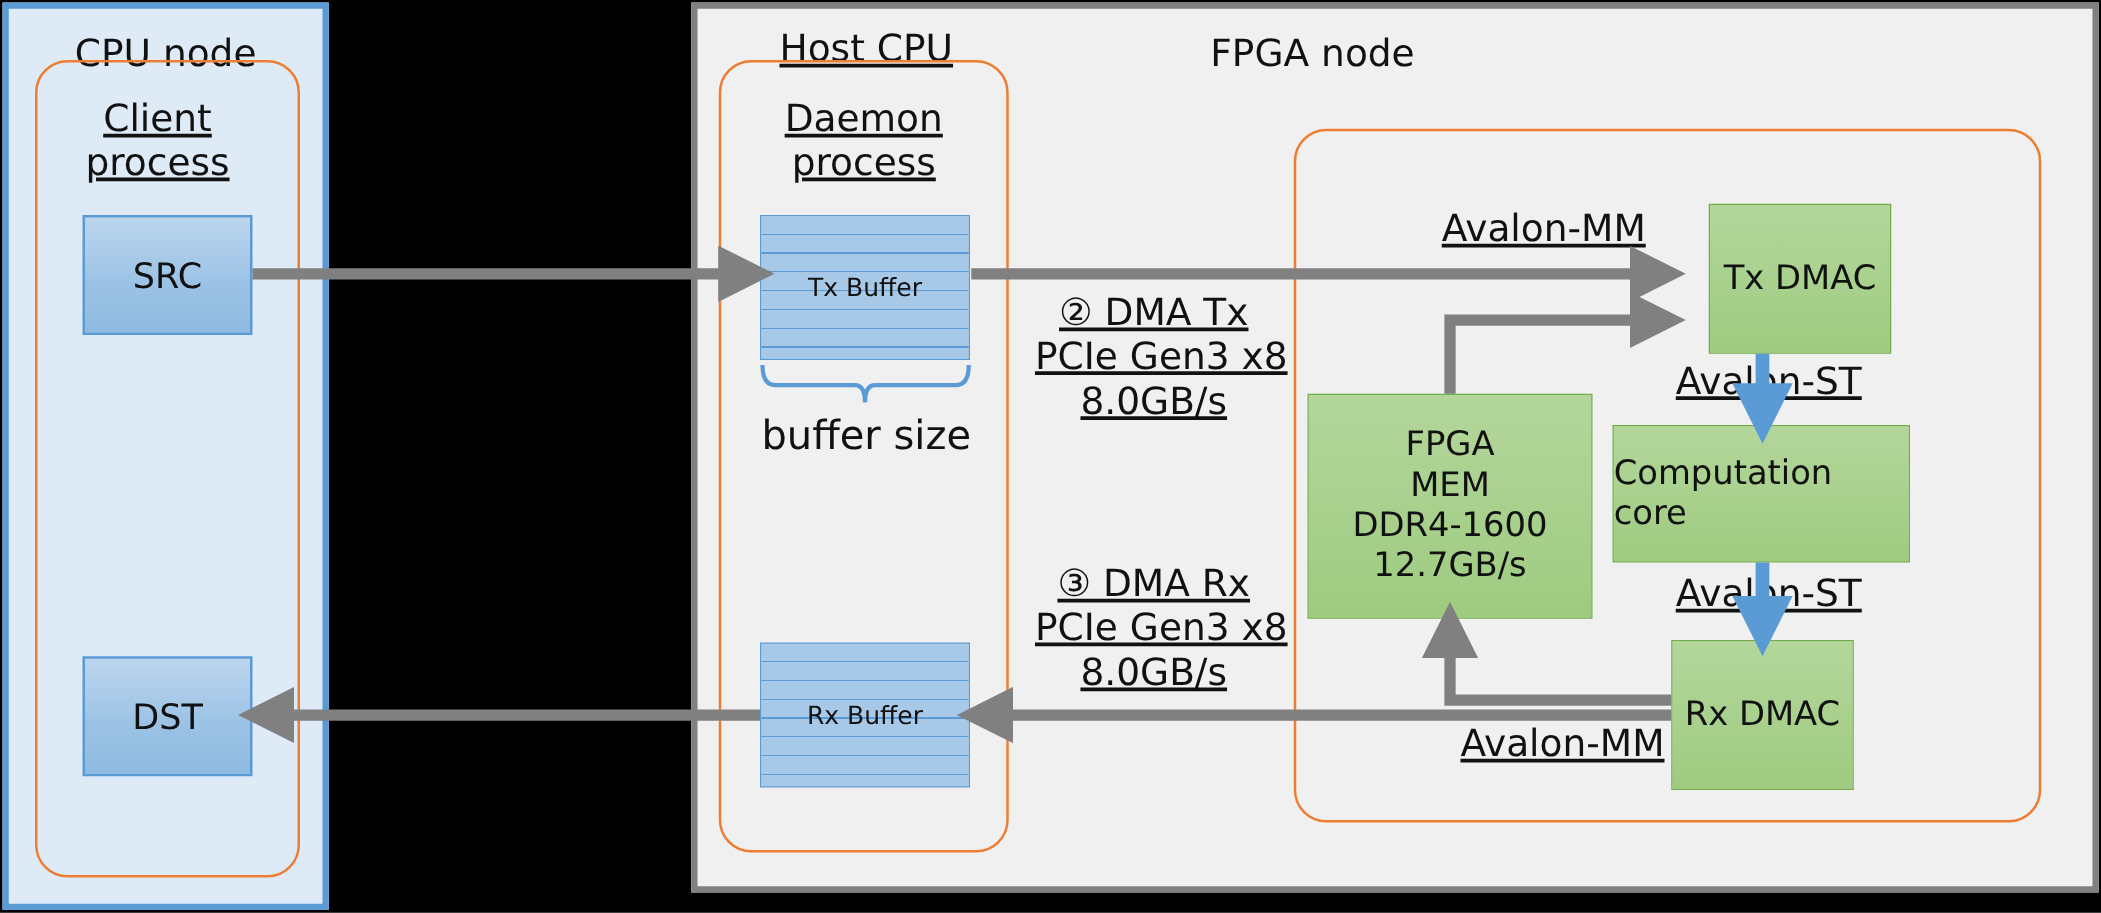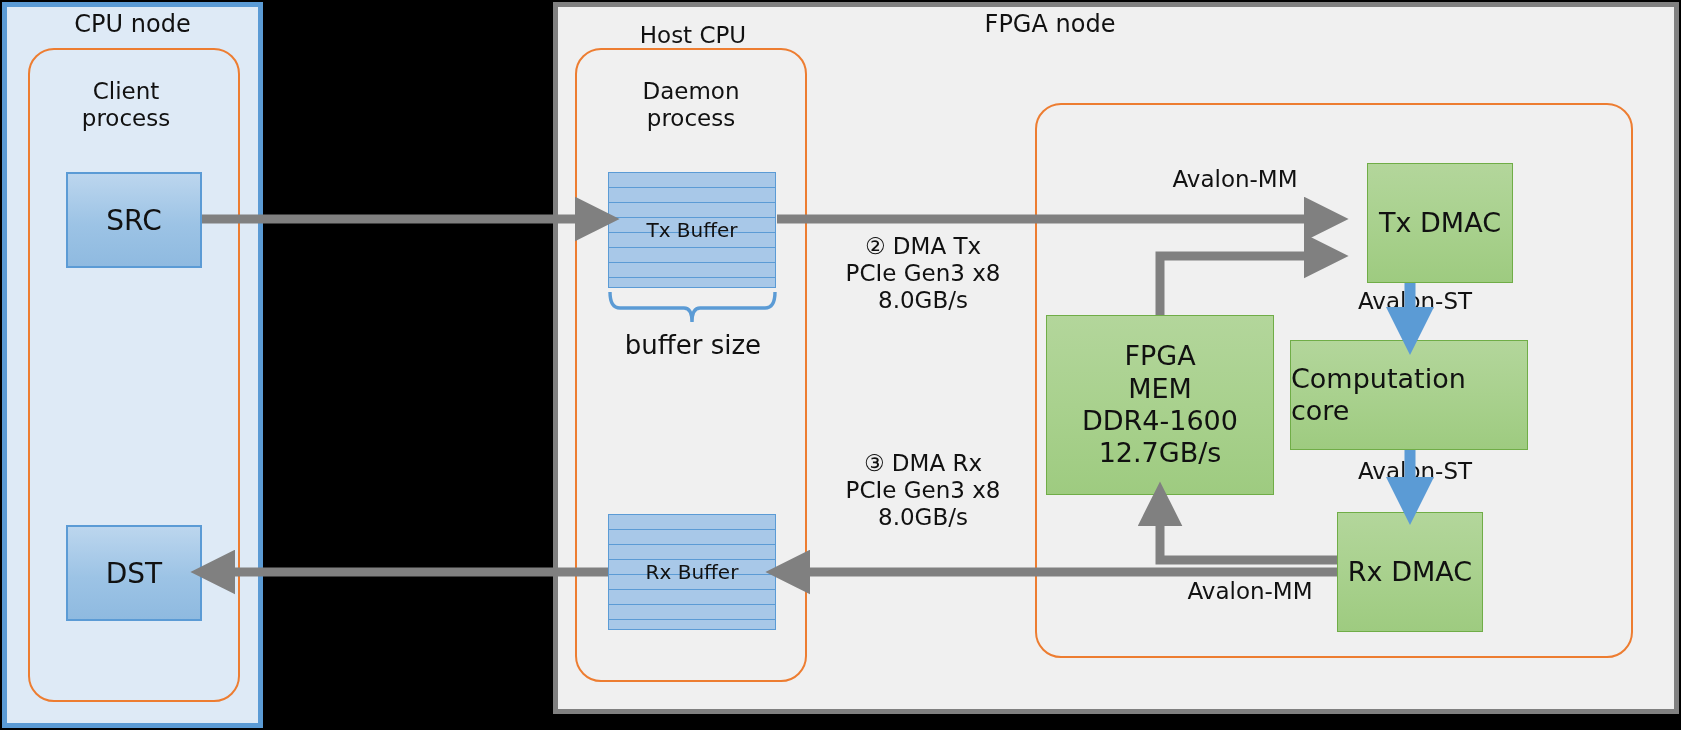--- a/index.html
+++ b/index.html
@@ -17,23 +17,23 @@
   
   .proc{position:absolute;box-sizing:border-box;border:2.5px solid #ed7d31;
         border-radius:26px;background:transparent;}
   #client-proc{left:28px;top:48px;width:212px;height:654px;}
   #daemon-proc{left:575px;top:48px;width:232px;height:634px;}
   #pac-proc{left:1035px;top:103px;width:598px;height:555px;}
 
   
   .lbl{position:absolute;text-align:center;line-height:1.18;
        font-weight:400;white-space:pre;}
-  .lbl.t30{font-size:24px;}
-  .lbl.t27{font-size:23px;}
-  .lbl.t26{font-size:26px;}
+  .lbl.t30{font-size:30px;margin-top:16px;}
+  .lbl.t27{font-size:30px;text-decoration:underline;}
+  .lbl.t26{font-size:32px;}
 
   
   .bluebox{position:absolute;box-sizing:border-box;
            border:2px solid #5b9bd5;
            background:linear-gradient(180deg,#bcd6ee 0%,#9cc3e5 55%,#8fbae0 100%);
            display:flex;align-items:center;justify-content:center;
            font-size:28px;color:#111;}
 
   
   .buffer{position:absolute;box-sizing:border-box;border:1.5px solid #5b9bd5;

